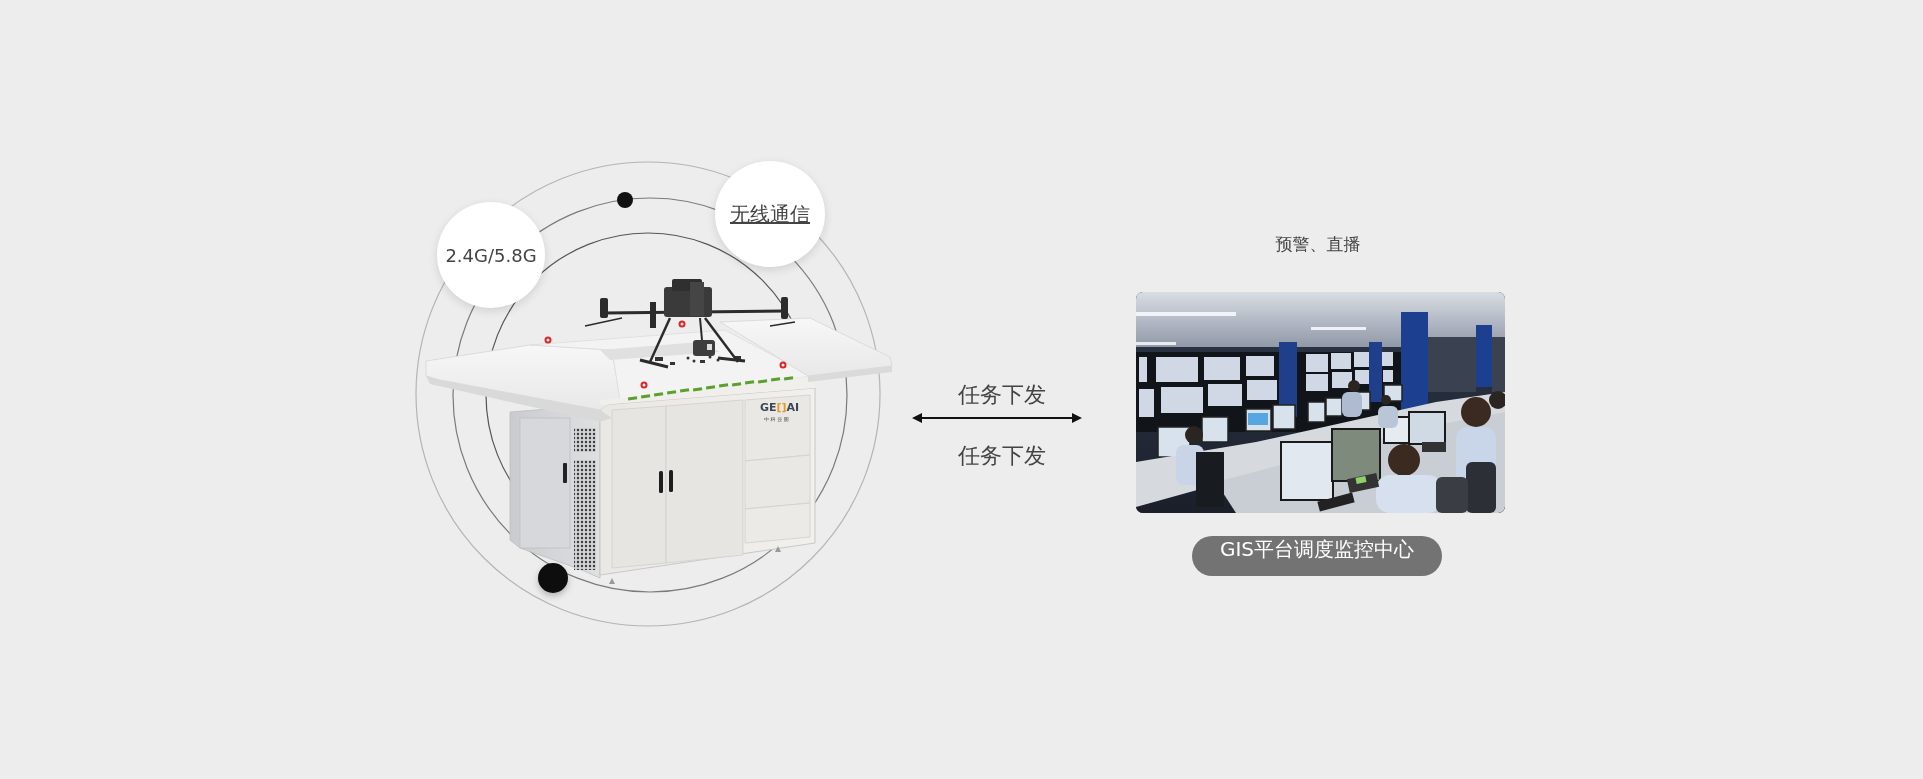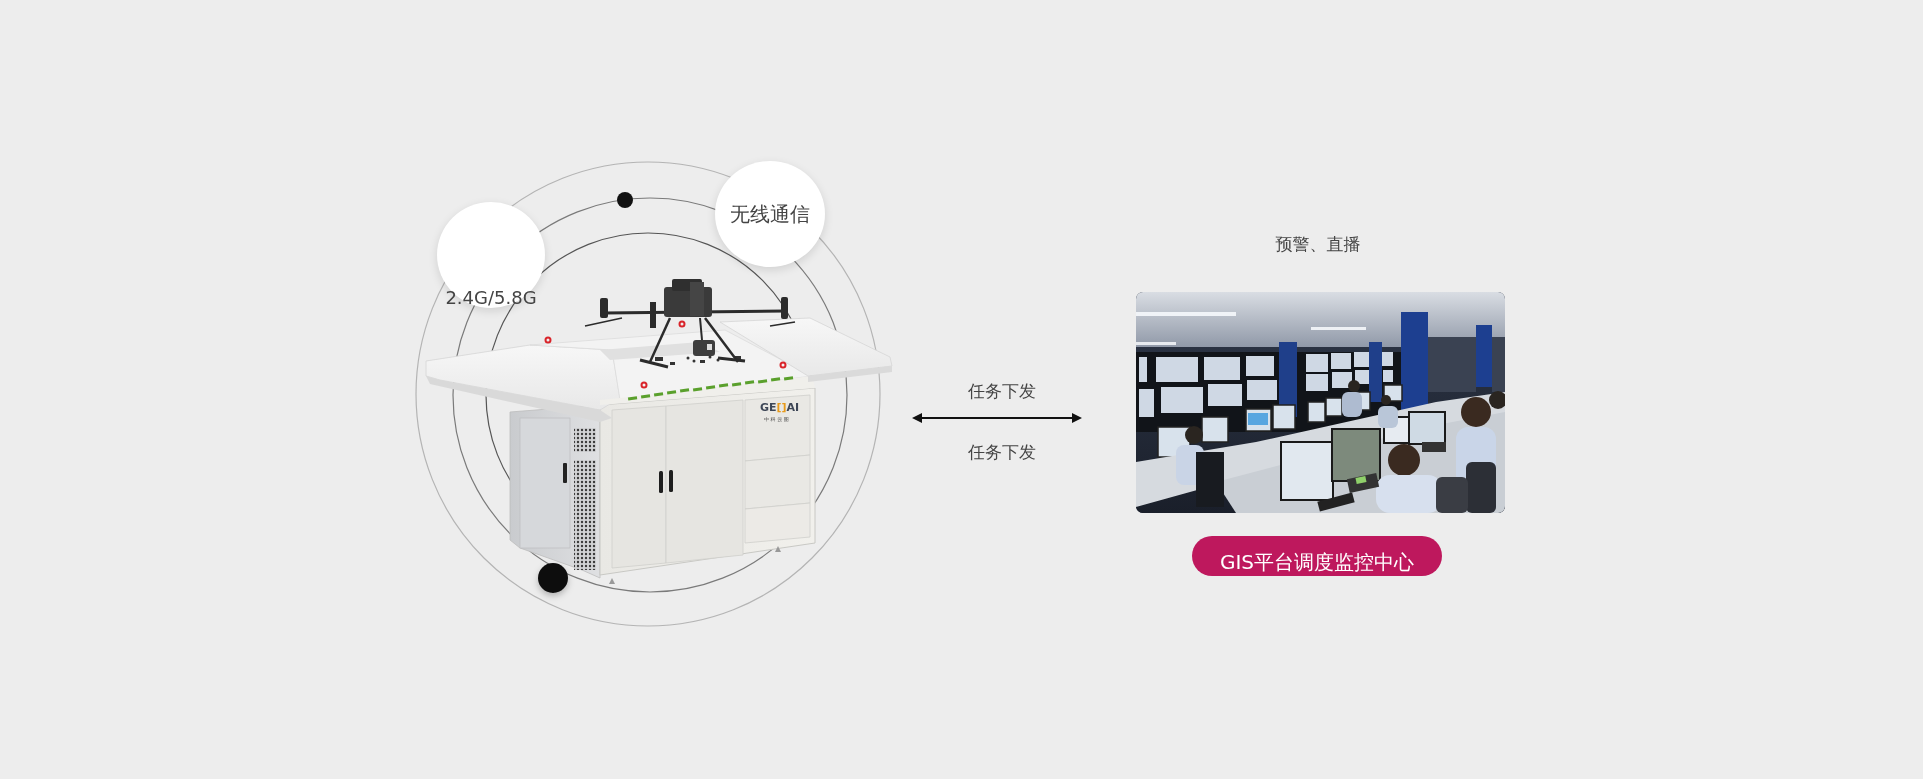--- a/index.html
+++ b/index.html
@@ -10,41 +10,41 @@
     position: relative;
   }
   .stage { position: absolute; left: 0; top: 0; width: 1923px; height: 779px; }
   .orbit-svg { position: absolute; left: 0; top: 0; width: 1923px; height: 779px; }
   .bubble {
     position: absolute; border-radius: 50%; background: #ffffff;
     box-shadow: 0 3px 10px rgba(0,0,0,0.12);
     display: flex; align-items: center; justify-content: center;
     color: #444; font-size: 19px; letter-spacing: 0px;
   }
-  .bubble.freq { left: 437px; top: 202px; width: 108px; height: 106px; font-size: 18px; align-items: flex-end; }
-  .bubble.wireless { left: 715px; top: 161px; width: 110px; height: 106px; font-size: 20px; }
+  .bubble.freq { left: 437px; top: 202px; width: 108px; height: 106px; font-size: 18px; }
+  .bubble.wireless { left: 715px; top: 161px; width: 110px; height: 106px; font-size: 20px; text-decoration: underline; }
   .link-label {
-    position: absolute; width: 200px; text-align: center; color: #444; font-size: 17px;
+    position: absolute; width: 200px; text-align: center; color: #444; font-size: 22px;
   }
   .link-label.top { left: 902px; top: 380px; }
   .link-label.bottom { left: 902px; top: 441px; }
   .arrow { position: absolute; left: 912px; top: 412px; width: 170px; height: 12px; }
   .alerts-label {
     position: absolute; left: 1218px; top: 233px; width: 200px; text-align: center;
     color: #444; font-size: 17px;
   }
   .photo {
     position: absolute; left: 1136px; top: 292px; width: 369px; height: 221px;
     border-radius: 7px; overflow: hidden; background: #1a2233;
   }
   .photo svg { display: block; width: 369px; height: 221px; }
   .badge {
     position: absolute; left: 1192px; top: 536px; width: 250px; height: 40px;
-    background: #be185d; border-radius: 20px; color: #ffffff;
-    font-size: 20px; display: flex; align-items: flex-end; justify-content: center;
+    background: #737373; border-radius: 20px; color: #ffffff;
+    font-size: 20px; display: flex; align-items: flex-start; justify-content: center;
   }
   .cabinet-svg { position: absolute; left: 0; top: 0; width: 1923px; height: 779px; }
 </style>
 </head>
 <body>
 
 <div class="stage">
 
   <svg class="orbit-svg" viewBox="0 0 1923 779">
     <circle cx="648" cy="394" r="232" fill="none" stroke="#b4b4b4" stroke-width="1.2"></circle>

